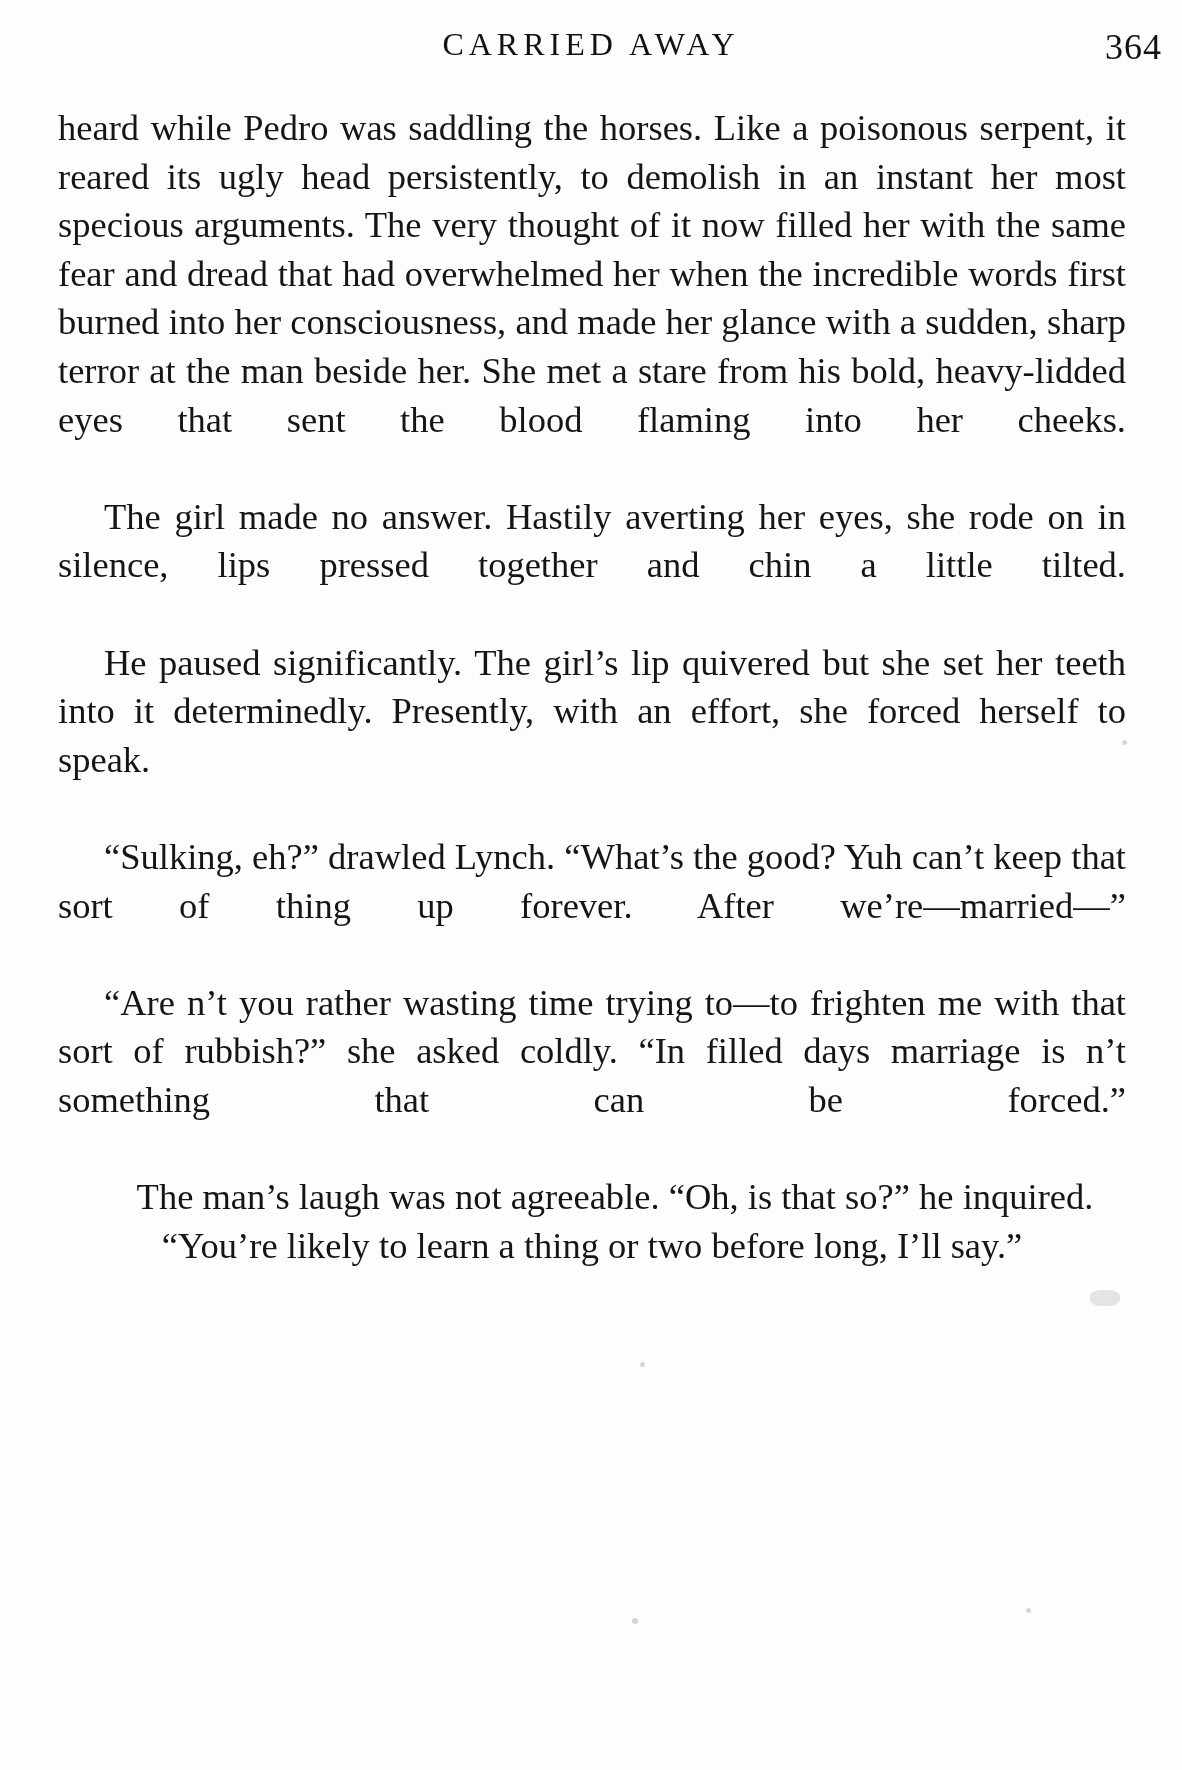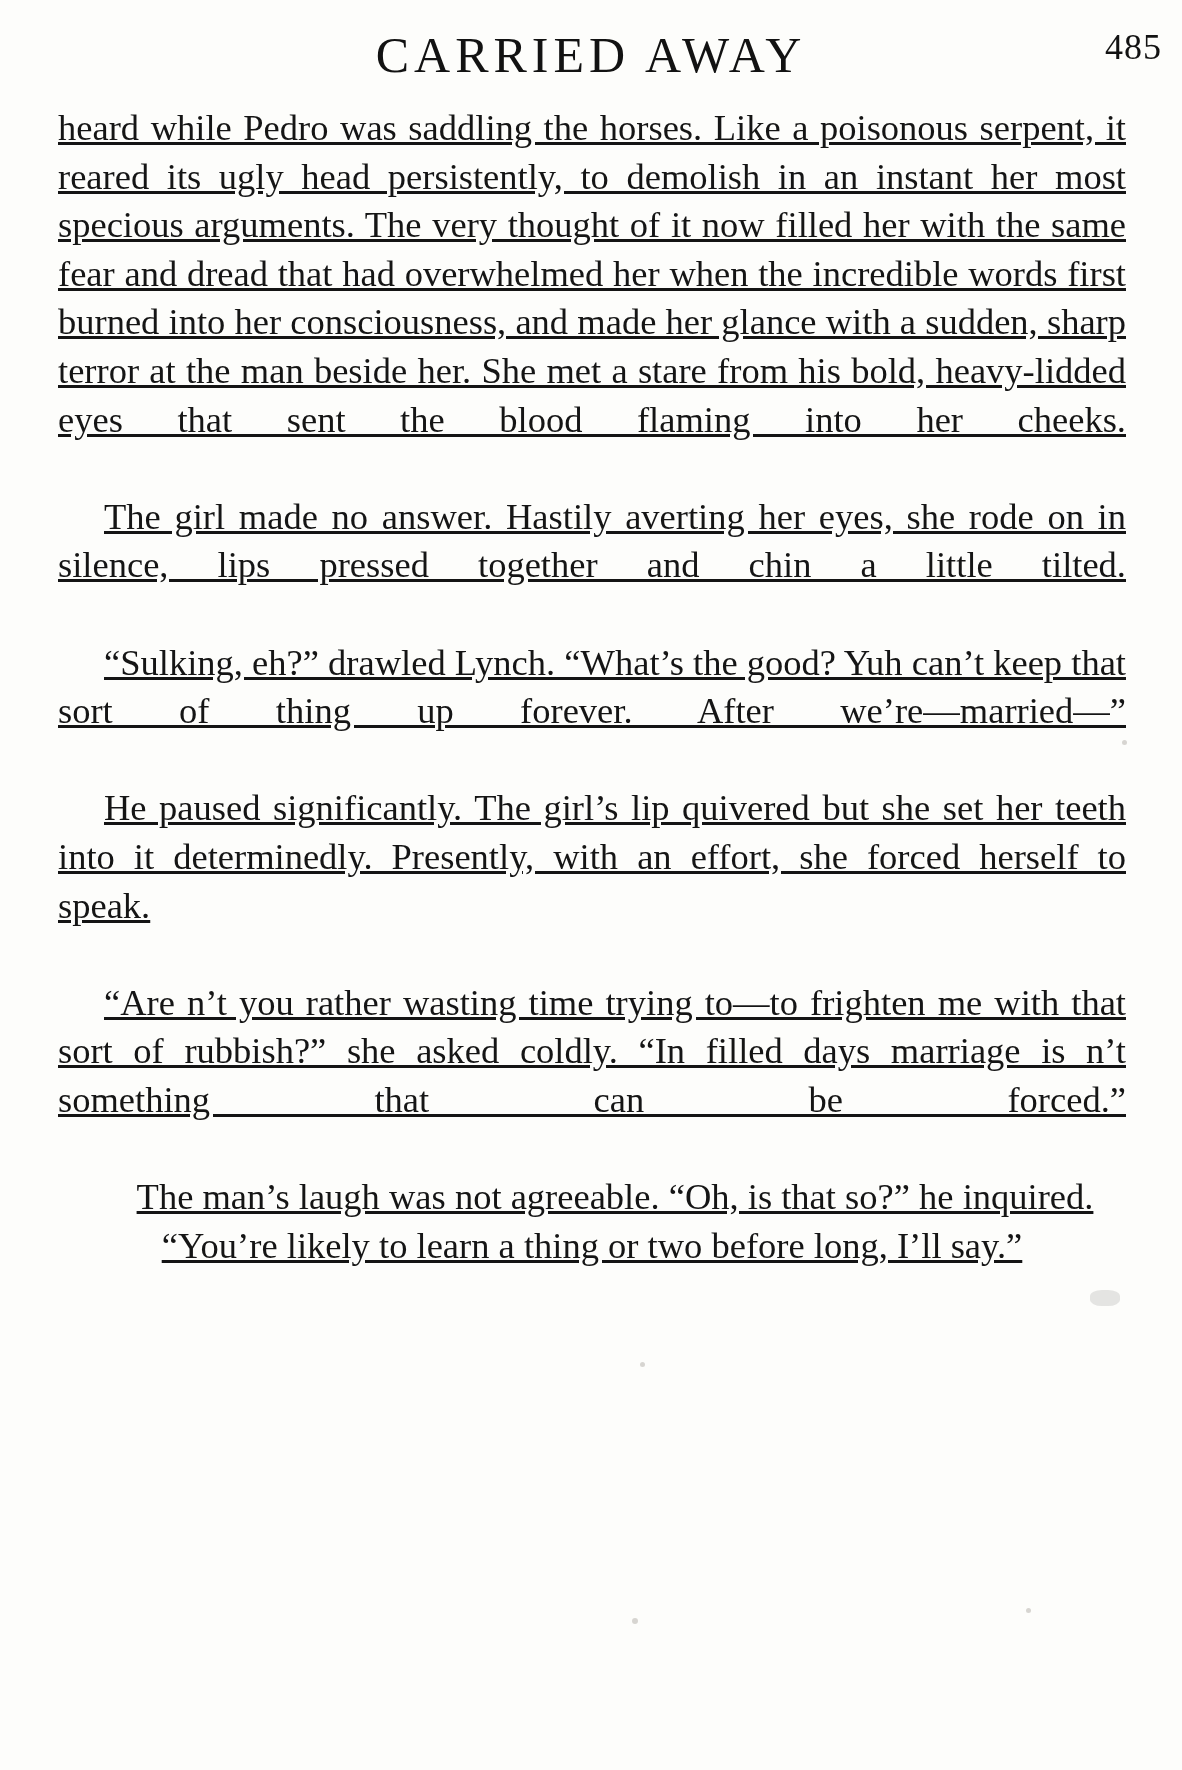--- a/index.html
+++ b/index.html
@@ -27,41 +27,40 @@
     left: 60px;
     top: 26px;
     width: 1062px;
     height: 62px;
     display: flex;
     align-items: baseline;
     justify-content: center;
   }
   .running-title {
     font-family: "Liberation Serif", serif;
-    font-size: 50px;
+    font-size: 32px;
     letter-spacing: 5px;
     color: #121212;
     white-space: nowrap;
   }
   .page-number {
     position: absolute;
     right: 20px;
     top: 26px;
     font-family: "Liberation Serif", serif;
     font-size: 36px;
     letter-spacing: 1px;
     color: #121212;
     font-variant: small-caps;
   }
   .body-text {
     position: absolute;
     left: 58px;
     top: 104px;
     width: 1068px;
-    text-decoration: underline;
   }
   p.para {
     margin: 0;
     font-size: 36.5px;
     line-height: 48.6px;
     text-align: justify;
     text-justify: inter-word;
     color: #151515;
     -webkit-font-smoothing: antialiased;
   }
@@ -95,27 +94,27 @@
 </style>
 </head>
 <body>
 
 <div class="page">
 
   <div class="header">
     <div class="running-title">CARRIED AWAY</div>
   </div>
 
-  <div class="page-number">485</div>
+  <div class="page-number">364</div>
 
   <div class="body-text">
     <p class="para">heard while Pedro was saddling the horses. Like a poisonous serpent, it reared its ugly head persistently, to demolish in an instant her most specious arguments. The very thought of it now filled her with the same fear and dread that had overwhelmed her when the incredible words first burned into her consciousness, and made her glance with a sudden, sharp terror at the man beside her. She met a stare from his bold, heavy-lidded eyes that sent the blood flaming into her cheeks.</p>
     <p class="para indent">The girl made no answer. Hastily averting her eyes, she rode on in silence, lips pressed together and chin a little tilted.</p>
+    <p class="para indent">He paused significantly. The girl’s lip quivered but she set her teeth into it determinedly. Presently, with an effort, she forced herself to speak.</p>
     <p class="para indent">“Sulking, eh?” drawled Lynch. “What’s the good? Yuh can’t keep that sort of thing up forever. After we’re—married—”</p>
-    <p class="para indent">He paused significantly. The girl’s lip quivered but she set her teeth into it determinedly. Presently, with an effort, she forced herself to speak.</p>
     <p class="para indent">“Are n’t you rather wasting time trying to—to frighten me with that sort of rubbish?” she asked coldly. “In filled days marriage is n’t something that can be forced.”</p>
     <p class="para indent">The man’s laugh was not agreeable. “Oh, is that so?” he inquired. “You’re likely to learn a thing or two before long, I’ll say.”</p>
   </div>
 
   <div class="speckle" style="left:1122px;top:740px;width:5px;height:5px;"></div>
   <div class="speckle" style="left:640px;top:1362px;width:5px;height:5px;"></div>
   <div class="speckle" style="left:632px;top:1618px;width:6px;height:6px;"></div>
   <div class="speckle" style="left:1026px;top:1608px;width:5px;height:5px;"></div>
   <div class="ink-smudge" style="left:1090px;top:1290px;width:30px;height:16px;"></div>
 

